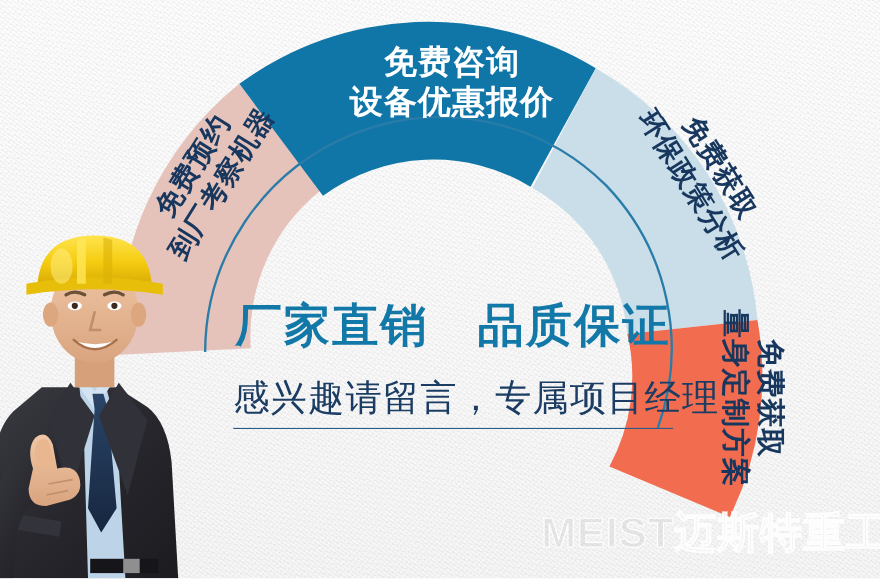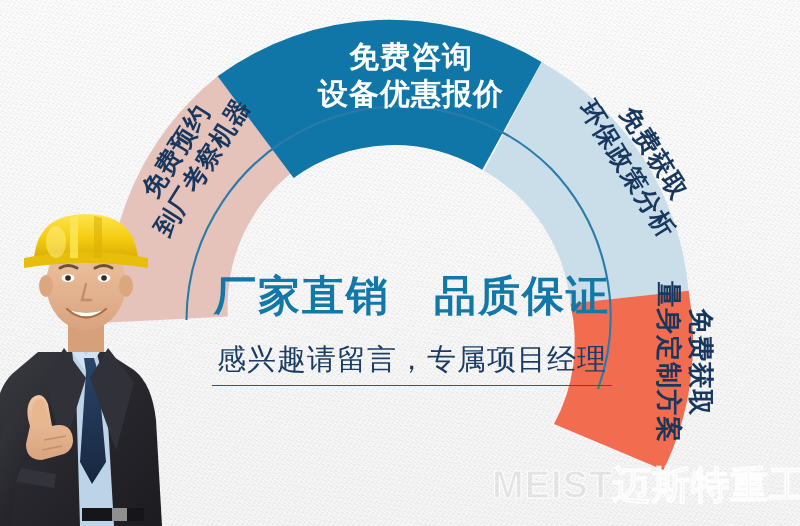--- a/index.html
+++ b/index.html
@@ -86,21 +86,21 @@
   #headline {
     color: #1278a8;
     font-size: 42px;
     font-weight: 700;
     letter-spacing: 2px;
     line-height: 1.12;
     white-space: nowrap;
   }
   .sub-line {
     color: #1b3c63;
-    font-size: 29px;
+    font-size: 33px;
     font-weight: 500;
     letter-spacing: 1px;
     line-height: 1.0;
     padding: 12px 0 11px 0;
     border-bottom: 1.6px solid #2a5b86;
     white-space: nowrap;
   }
   #sub1 { margin-top: 14px; }
 
   

